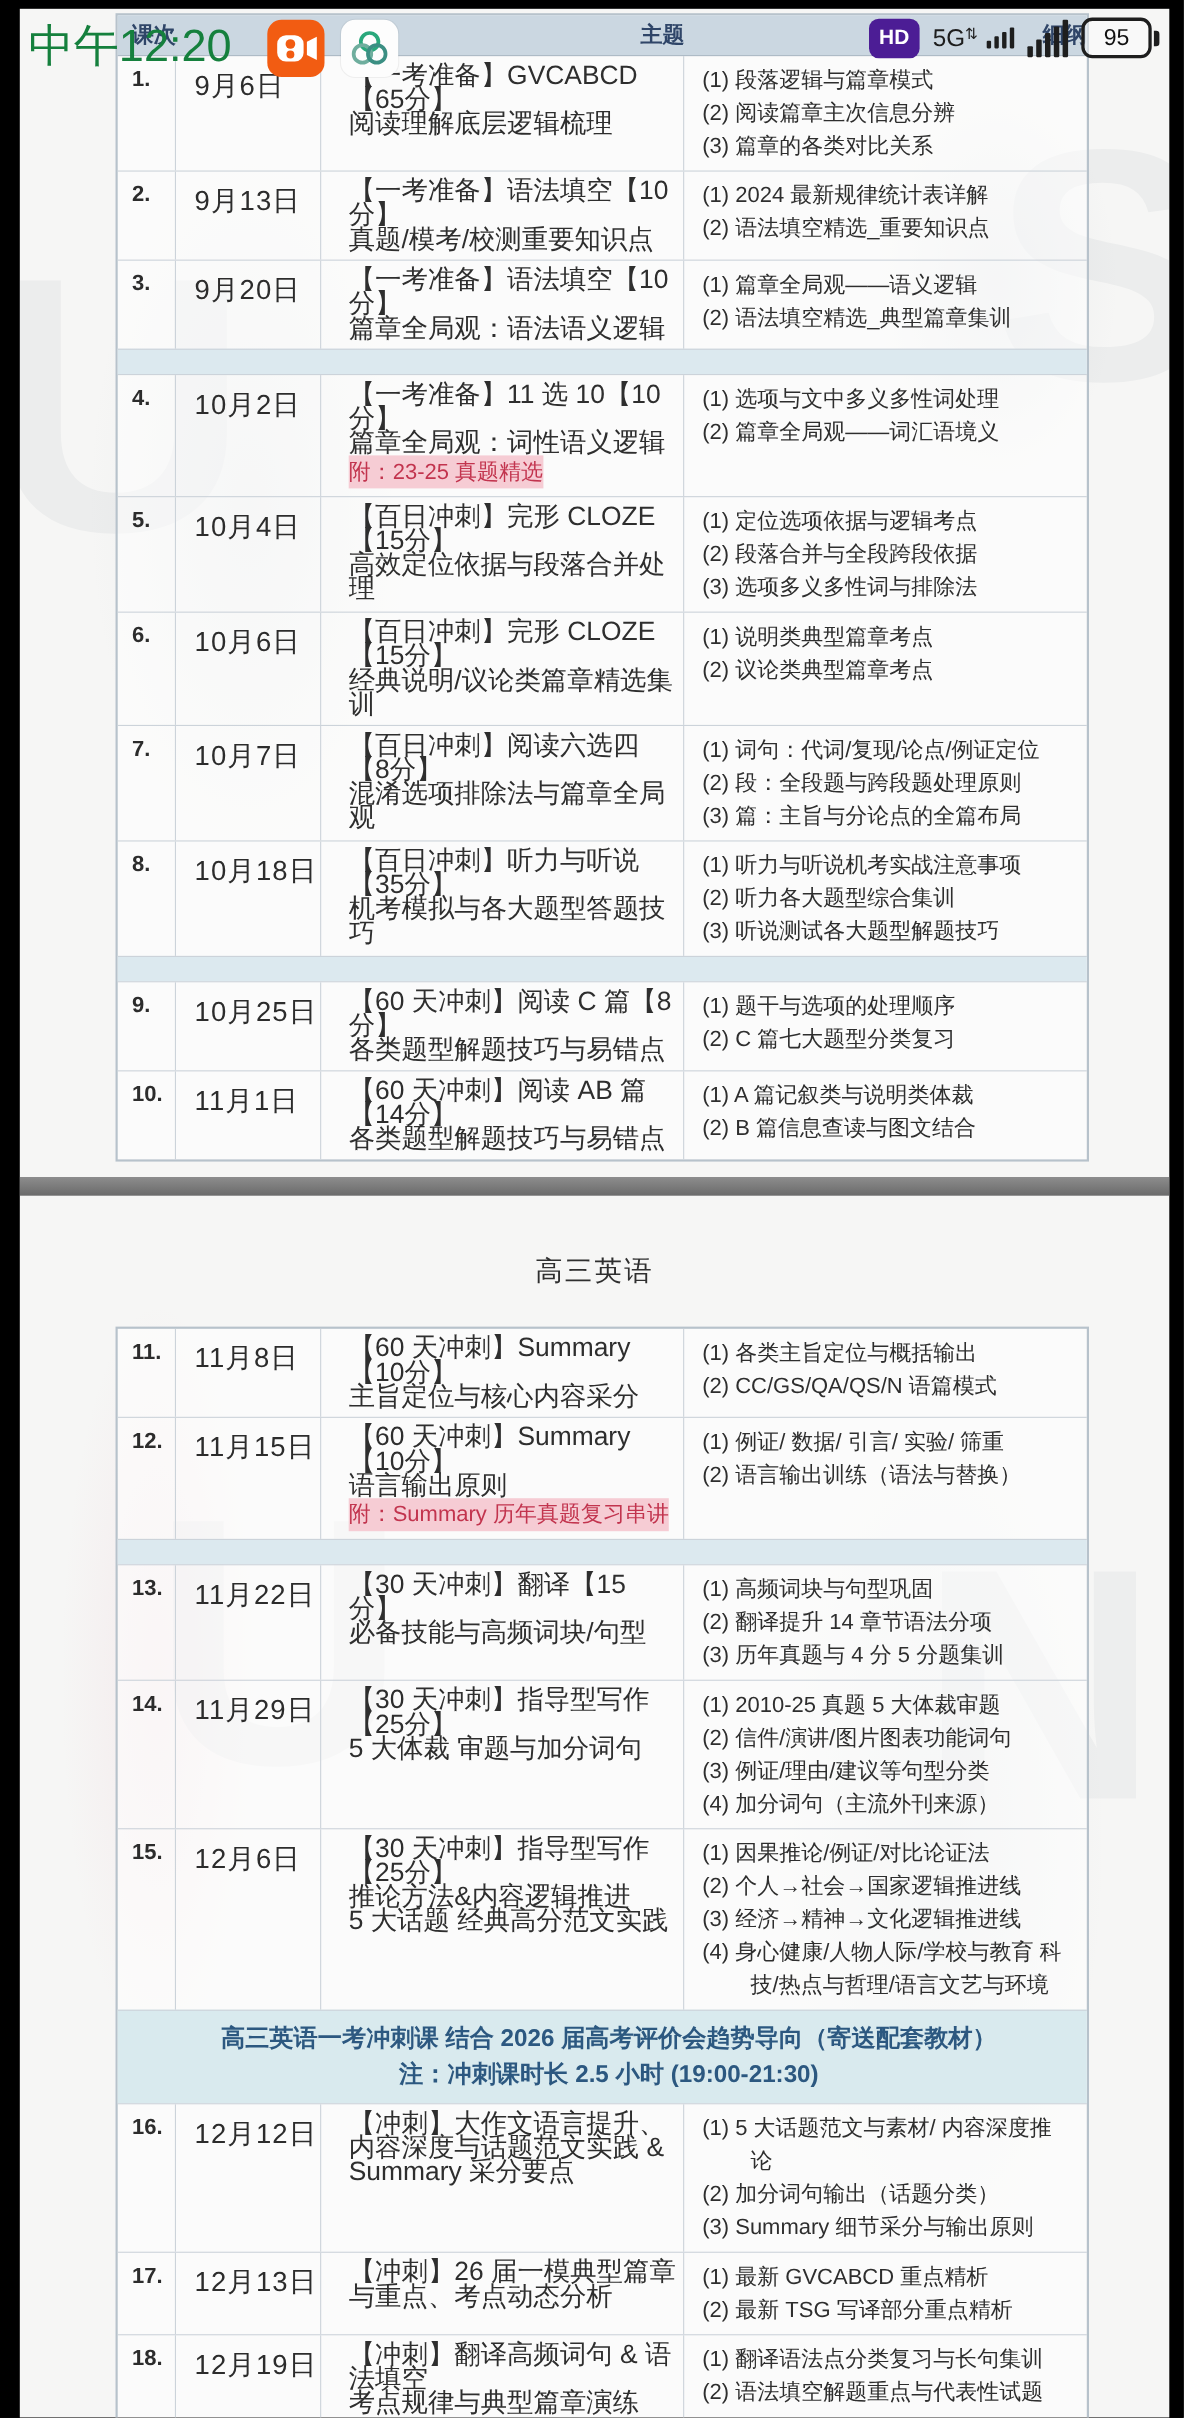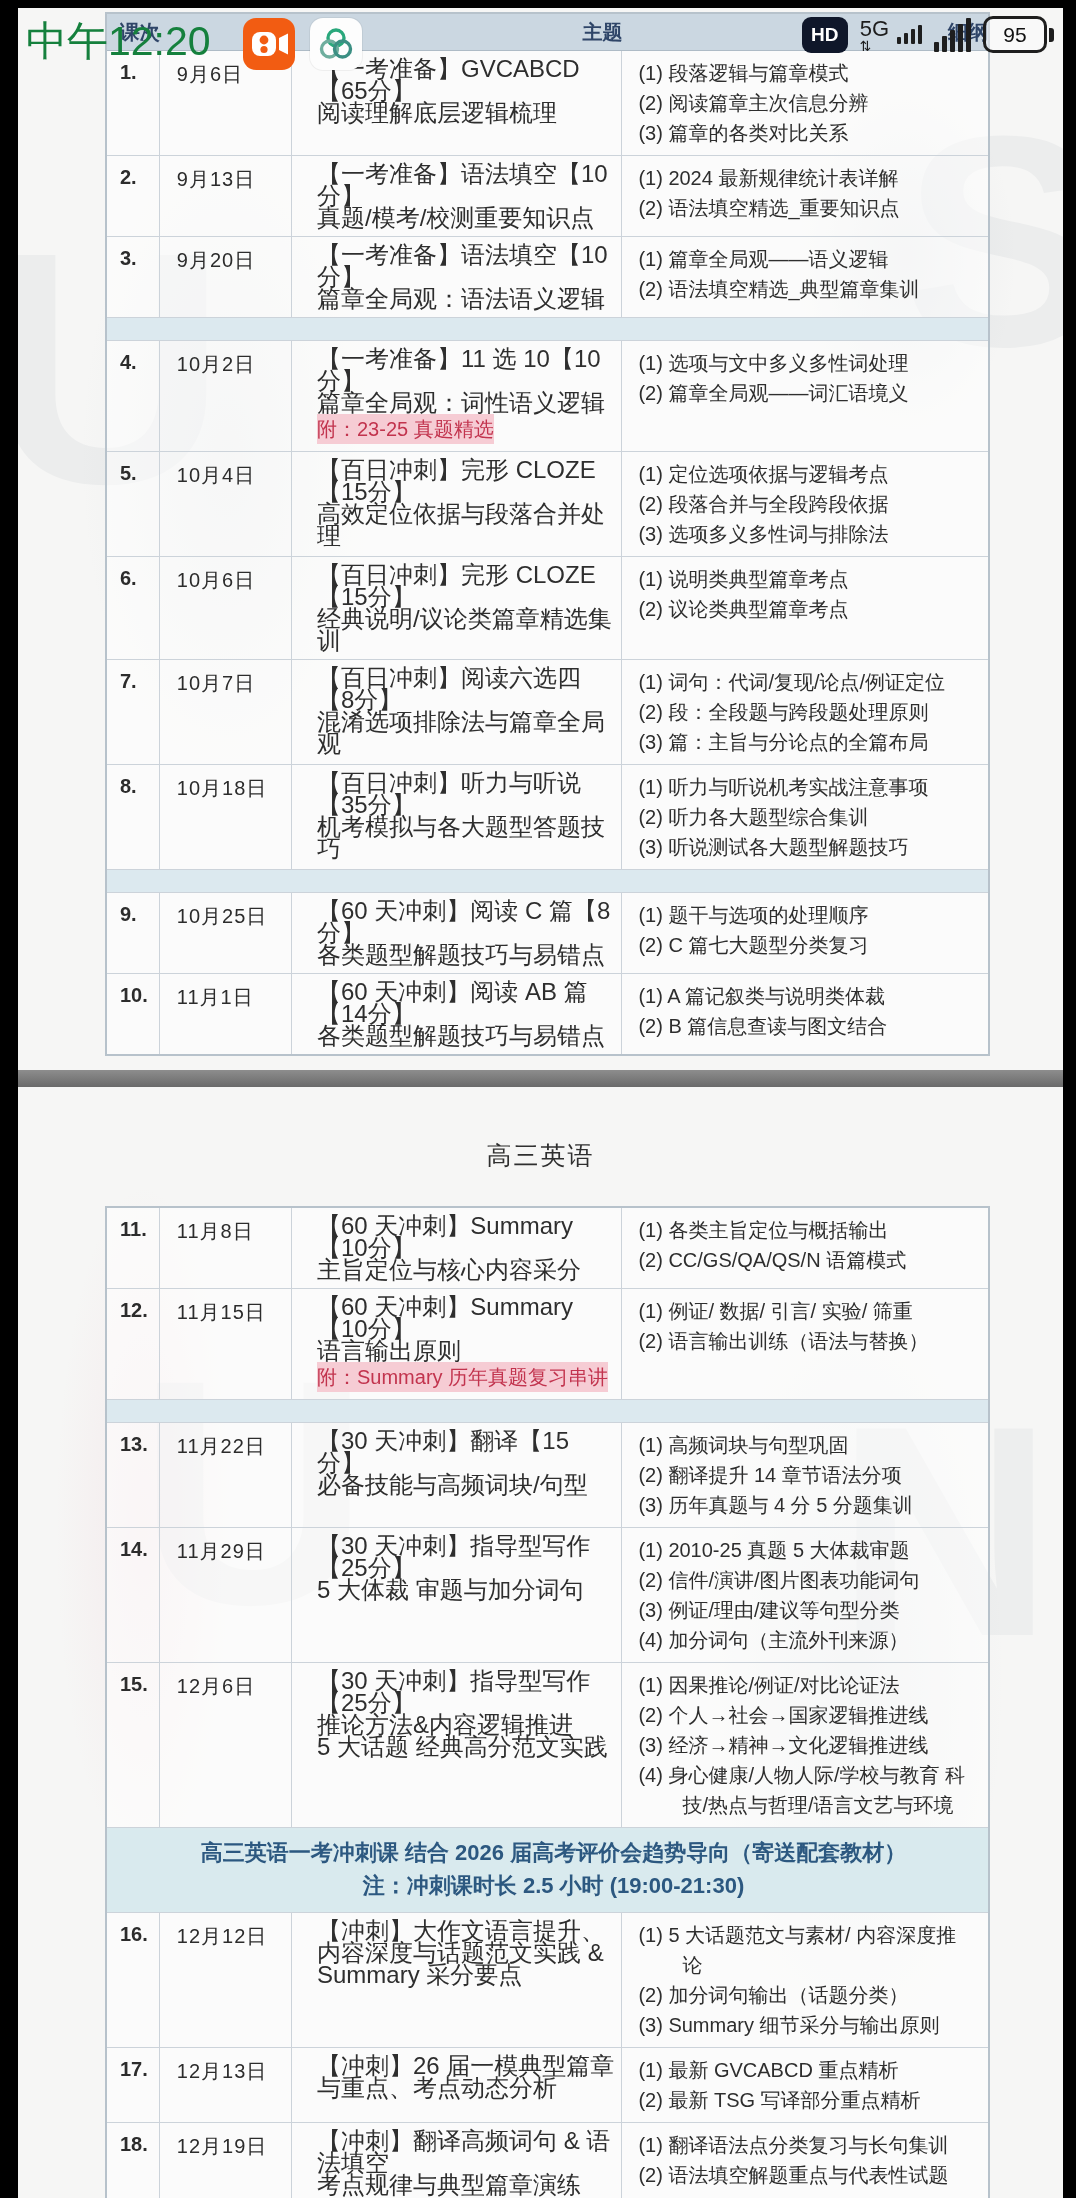--- a/index.html
+++ b/index.html
@@ -23,21 +23,21 @@
          border:2px solid #b7c2cb; }
   .thead { display:flex; background:#cbd7e1; border-bottom:1px solid #aebbc6; }
   .thead .th { color:#2f4568; font-weight:bold; font-size:20px; line-height:36px; text-align:right; }
   .c-num { width:6%; }  .c-date { width:15%; } .c-topic { width:37.5%; } .c-out { width:41.5%; }
 
   .tr { display:flex; border-top:1px solid #ccd3da; }
   .tr:first-child { border-top:none; }
   .td { padding:7px 0; }
   .td-num  { width:6%;  border-right:1px solid #ccd3da; font-size:20px; font-weight:bold;
              color:#2c2c2c; padding-left:13px; padding-top:10px; }
-  .td-date { width:15%; border-right:1px solid #ccd3da; font-size:20px; color:#2c2c2c;
+  .td-date { width:15%; border-right:1px solid #ccd3da; font-size:25px; color:#2c2c2c;
              padding-left:17px; padding-top:10px; letter-spacing:1px; }
   .td-topic{ width:37.5%; border-right:1px solid #ccd3da; padding-left:25px; padding-right:6px; }
   .td-out  { width:41.5%; padding-left:16px; padding-right:17px; }
   .tline { font-size:24px; line-height:22px; color:#2e2e2e; }
   .oline { font-size:20px; line-height:30px; color:#2e2e2e; padding-left:44px; text-indent:-44px; }
   .note  { font-size:20px; line-height:30px; color:#c2344e; display:inline-block; }
   .note.hl { background:#f6ccd4; }
 
   .band { height:23px; background:#dce9ef; border-top:1px solid #ccd3da; }
   .banner { background:#d9eaee; border-top:1px solid #ccd3da; padding:8px 0 10px 12px; }
@@ -48,23 +48,23 @@
   .mid-title { margin-top:52px; text-align:center; font-size:25px; color:#2f2f2f;
                letter-spacing:2px; margin-bottom:34px; }
 
   
   .statusbar { position:absolute; left:0; top:6px; width:1076px; height:64px; pointer-events:none; }
   .sb-time { position:absolute; left:26px; top:8px; font-size:41px; color:#15803d; font-weight:500; }
   .sb-app { position:absolute; top:12px; width:52px; height:52px; border-radius:13px; }
   .sb-app.ks { left:243px; background:#f25c12; }
   .sb-app.rings { left:310px; background:#fdfdfd; box-shadow:0 0 0 1px rgba(0,0,0,0.05); }
   .sb-right { position:absolute; right:22px; top:10px; display:flex; align-items:center; gap:12px; }
-  .hd-badge { width:46px; height:36px; background:#0f172a; color:#fff; border-radius:9px;
+  .hd-badge { width:46px; height:36px; background:#4c1d95; color:#fff; border-radius:9px;
               font-size:19px; font-weight:bold; text-align:center; line-height:36px; }
-  .net { display:flex; flex-direction:column; align-items:flex-start; margin-right:-4px; }
+  .net { display:flex; flex-direction:row; align-items:flex-start; margin-right:-4px; }
   .net .g { font-size:22px; color:#1d1d1d; font-weight:500; line-height:22px; }
   .net .arr { font-size:14px; color:#1d1d1d; line-height:12px; }
   .bars { display:flex; align-items:flex-end; gap:3px; }
   .bars i { display:block; background:#1e1e1e; border-radius:1px; }
   .batt { display:flex; align-items:center; }
   .batt .body { width:64px; height:37px; border:3px solid #1e1e1e; border-radius:10px;
                 font-size:21px; color:#111; text-align:center; line-height:31px; background:rgba(255,255,255,0.4); }
   .batt .nub { width:5px; height:14px; background:#1e1e1e; border-radius:0 3px 3px 0; margin-left:2px; }
 </style>
 </head>

